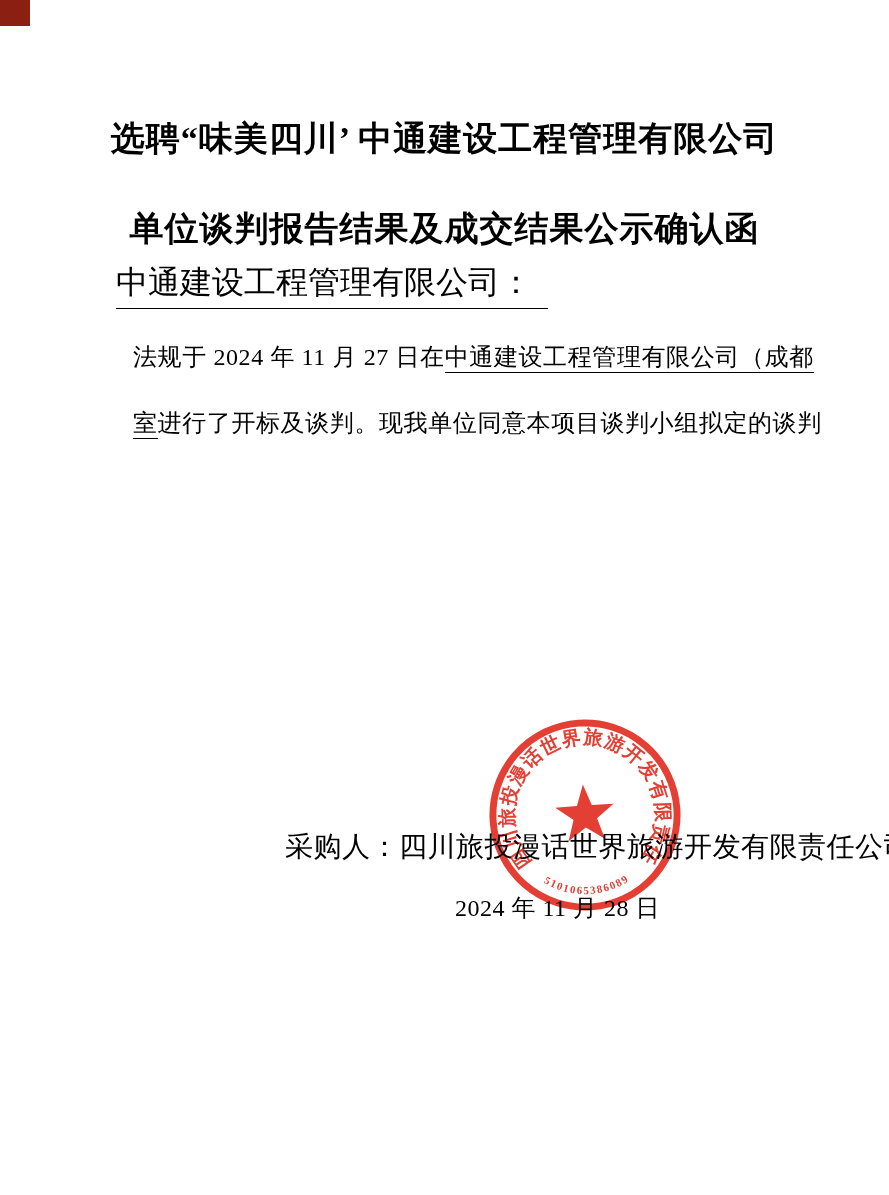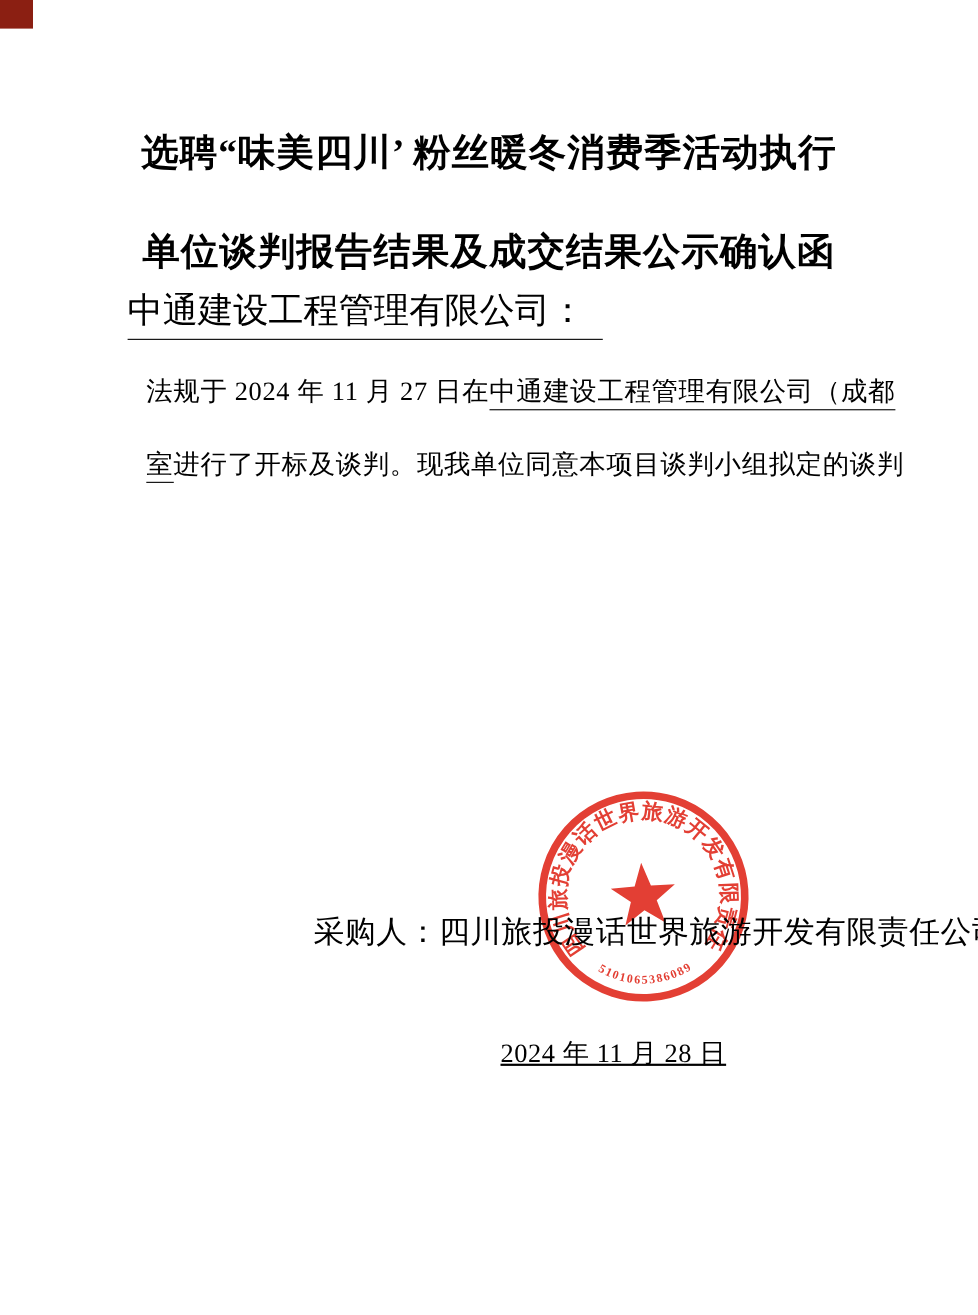--- a/index.html
+++ b/index.html
@@ -45,24 +45,23 @@
   .bline.indent { text-indent: 48px; }
   .bline .b { font-weight: 700; }
   .bline .u { border-bottom: 1px solid #000; padding-bottom: 2px; }
   .signature-line {
     position: absolute; left: 237px; top: 828px;
     font-size: 28px; white-space: nowrap;
     letter-spacing: 0.5px;
     margin-left: 48px;
   }
   .date-line {
-    position: absolute; left: 455px; top: 941px;
+    position: absolute; left: 455px; top: 892px;
     font-size: 24px; white-space: nowrap;
     letter-spacing: 0.5px;
-    text-decoration: underline;
   }
   .stamp {
     position: absolute; left: 486px; top: 716px;
     width: 198px; height: 198px;
     opacity: 0.88;
     mix-blend-mode: multiply;
     transform: rotate(-4deg);
   }
   .stamp text {
     fill: #df2417;
@@ -70,21 +69,21 @@
     font-weight: 700;
   }
   .seal-company-text { font-size: 19.5px; letter-spacing: 1px; }
   .seal-number-text { font-size: 11px; letter-spacing: 1.6px; }
 </style>
 </head>
 <body>
 
 <div class="corner-mark"></div>
 
-<div id="title1" class="title-line">选聘“味美四川’ 粉丝暖冬消费季活动执行</div>
+<div id="title1" class="title-line">选聘“味美四川’ 中通建设工程管理有限公司</div>
 <div id="title2" class="title-line">单位谈判报告结果及成交结果公示确认函</div>
 
 <div class="salutation">中通建设工程管理有限公司：</div>
 
 <div class="body-paragraph">
     <div class="bline"><span>法规于 2024 年 11 月 27 日在</span><span class="u">中通建设工程管理有限公司（成都</span></div>
     <div class="bline"><span class="u">室</span><span>进行了开标及谈判。现我单位同意本项目谈判小组拟定的谈判</span></div>
   </div>
 
 <div class="signature-line">

